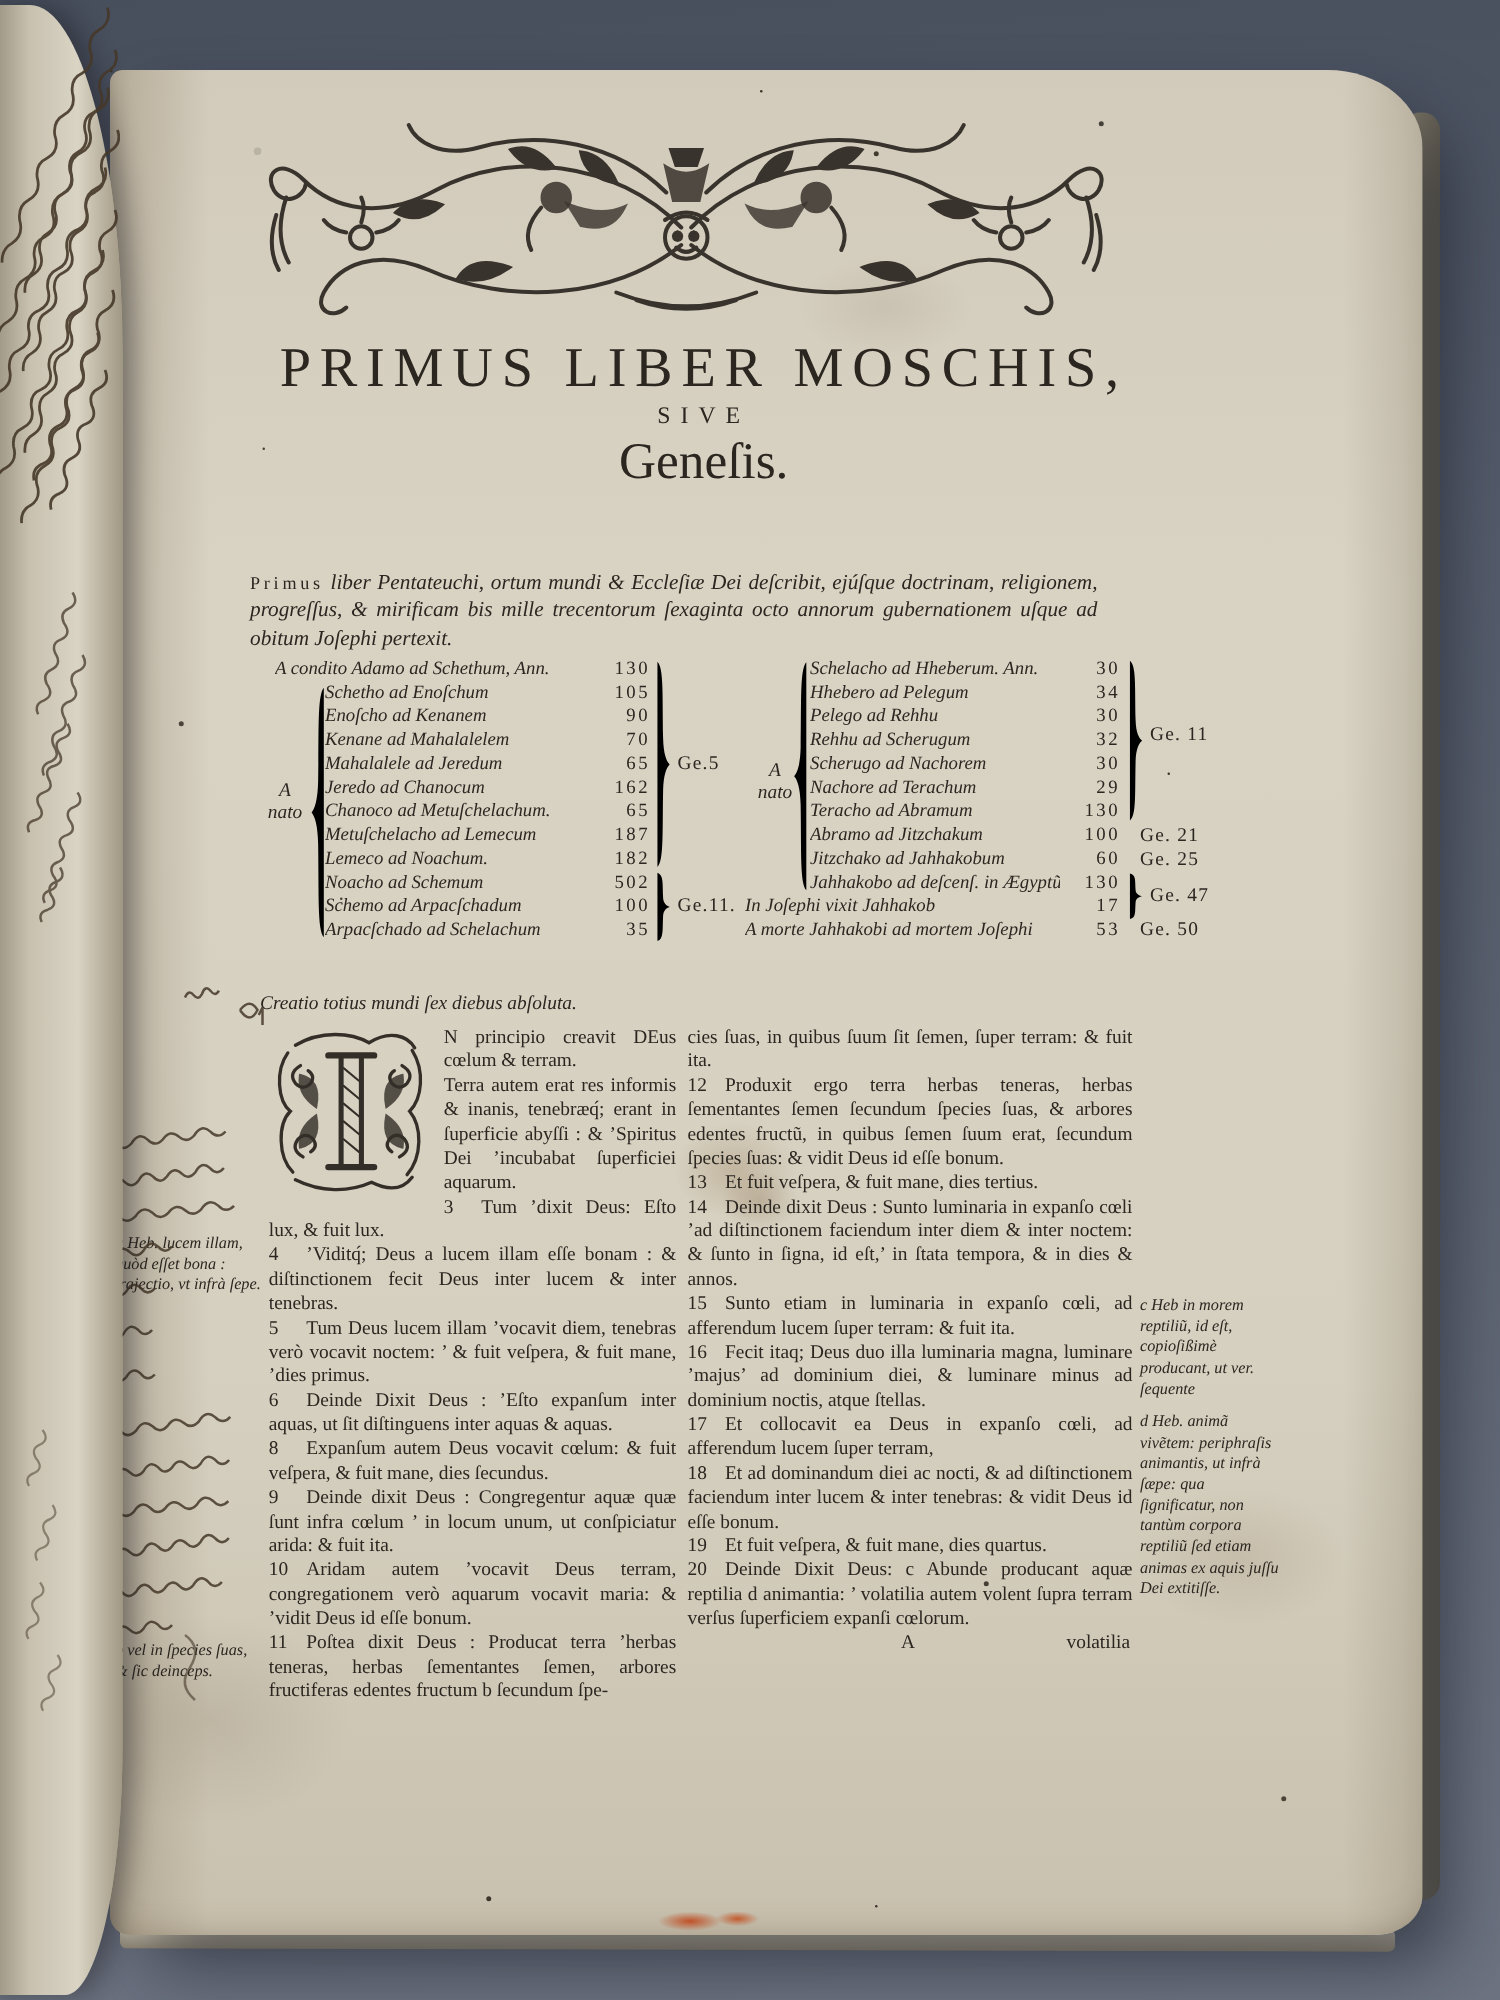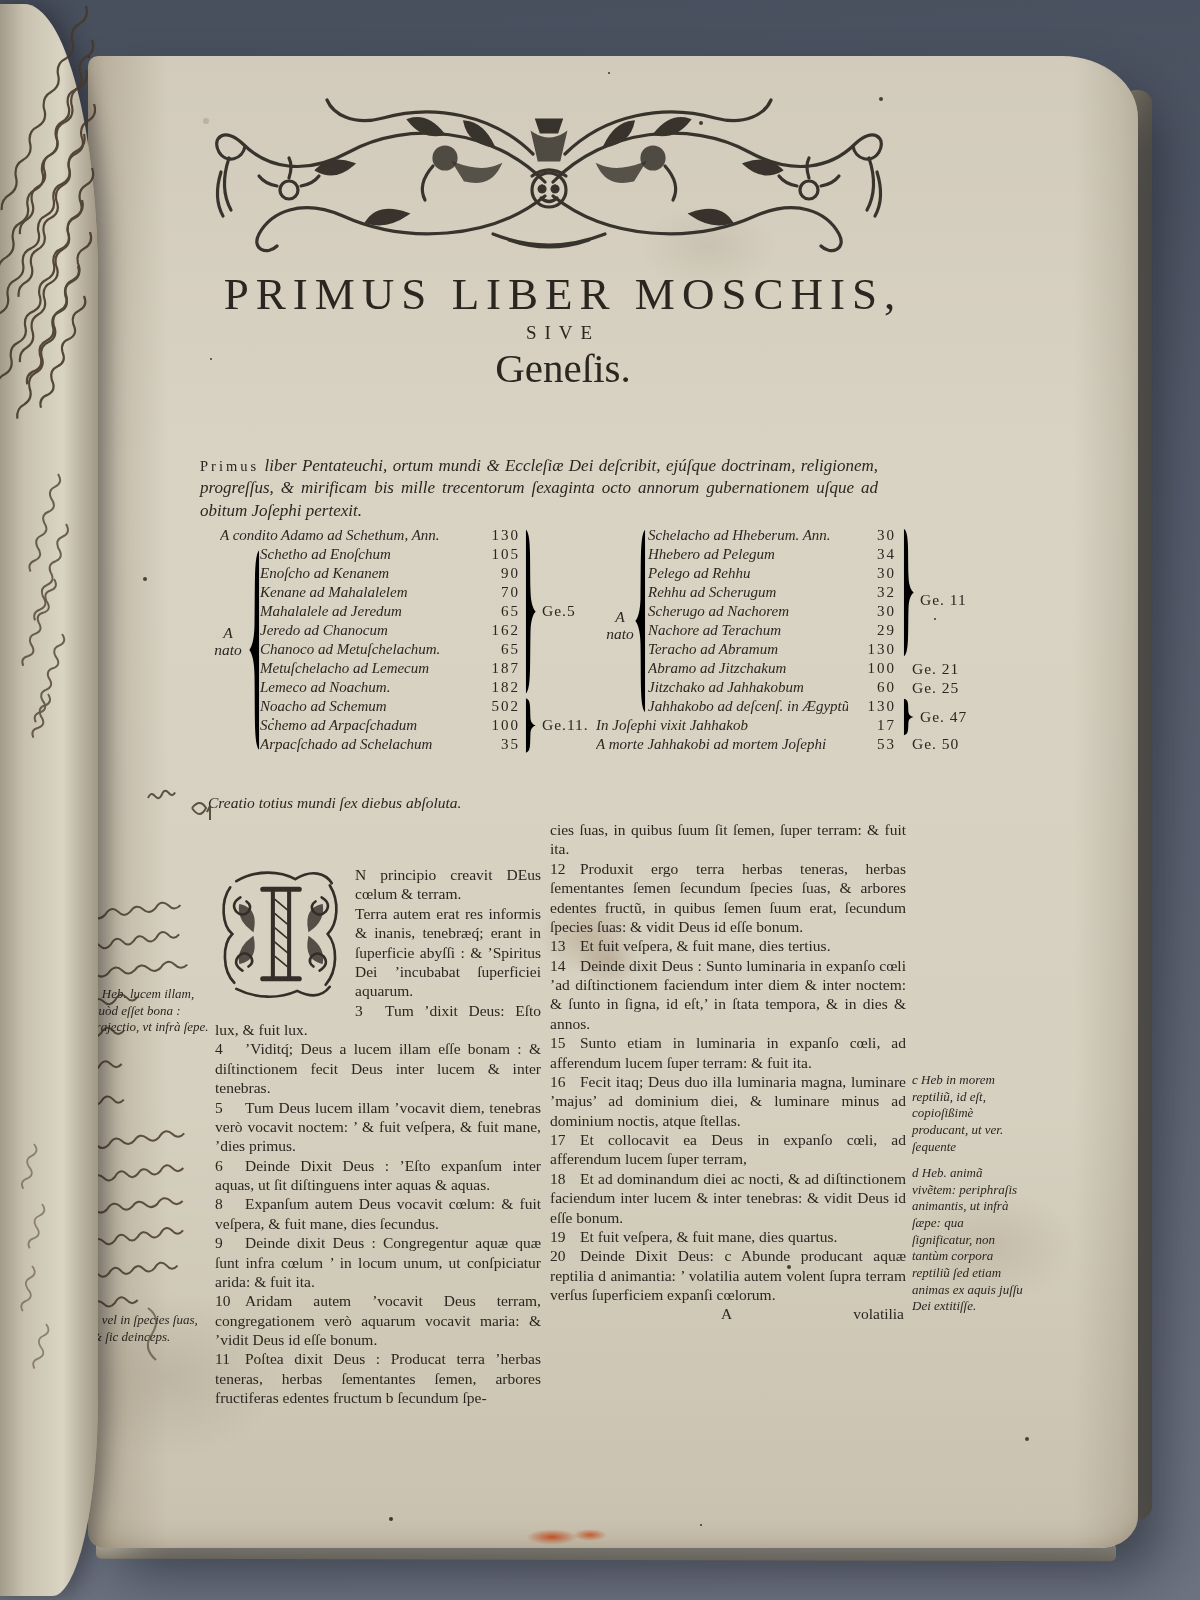--- a/index.html
+++ b/index.html
@@ -56,33 +56,33 @@
   .ghalf.r .ind .trow{padding-left:52px;}
   .brace{position:absolute;}
   .gref{position:absolute;white-space:nowrap;font-size:15.5px;letter-spacing:1px;}
   
   .caput{position:absolute;left:120px;top:714px;width:700px;text-align:center;
     font-variant:small-caps;font-size:18px;letter-spacing:5px;}
   .caput-sub{position:absolute;left:120px;top:738px;width:700px;
     font-style:italic;font-size:15.5px;}
   
   .col{position:absolute;top:764px;font-size:15.5px;line-height:1.25;text-align:justify;}
-  .col1{left:127px;width:326px;margin-top:45px;}
+  .col1{left:127px;width:326px;}
   .col2{left:462px;width:356px;}
   .verse{margin:0;}
   .vnum{display:inline-block;min-width:30px;}
   .vnum:empty{min-width:0;}
   .dropcap{float:left;width:132px;height:134px;margin:2px 8px 2px 0;}
   .sigrow{position:relative;height:20px;}
   .sig{position:absolute;left:48%;}
   .catchword{position:absolute;right:2px;}
   
   .mnotes{position:absolute;font-style:italic;font-size:13px;line-height:1.28;}
   .mnotes.ln{left:4px;width:118px;}
-  .mnotes.rn{left:824px;top:980px;width:112px;margin-top:36px;}
+  .mnotes.rn{left:824px;top:980px;width:112px;}
   .note{margin:0 0 10px 0;}
   .note-a{position:absolute;top:930px;}
   .note-b{position:absolute;top:1256px;}
   .ms-svg{position:absolute;left:0;top:0;width:110px;height:1600px;}
   .ov-svg{position:absolute;left:0;top:0;width:1050px;height:1492px;pointer-events:none;}
   .ink{stroke:#46392a;fill:none;}
   .specks{position:absolute;left:0;top:0;width:2px;height:2px;border-radius:50%;background:#3a332a;
     box-shadow:612px 66px 0 1px #413a2f,520px 16px 0 0 #3a332a,792px 42px 0 1px #46403a,
       122px 302px 0 0 #443d33,56px 522px 0 1px #4a4339,846px 562px 0 0 #3a332a,
       700px 1210px 0 1px #473f33,302px 1462px 0 1px #3e372d,612px 1468px 0 0 #3a332a,
@@ -279,21 +279,21 @@
                 <span class="tyears">53</span>
               </div>
             </div>
         </div>
         <svg class="brace" style="left:306px;top:0;width:13px;height:133px" viewBox="0 0 20 100" preserveAspectRatio="none">
             <use href="#br-close"></use>
           </svg>
         <svg class="brace" style="left:306px;top:172px;width:13px;height:38px" viewBox="0 0 20 100" preserveAspectRatio="none">
             <use href="#br-close"></use>
           </svg>
-        <span class="gref" style="left:324px;top:65px">Ge. 11</span>
+        <span class="gref" style="left:324px;top:53px">Ge. 11</span>
         <span class="gref" style="left:316px;top:134px">Ge. 21</span>
         <span class="gref" style="left:316px;top:153px">Ge. 25</span>
         <span class="gref" style="left:324px;top:182px">Ge. 47</span>
         <span class="gref" style="left:316px;top:209px">Ge. 50</span>
       </div>
     </div>
 
     <div class="caput-sub">Creatio totius mundi ſex diebus abſoluta.</div>
 
     <div class="col col1">

